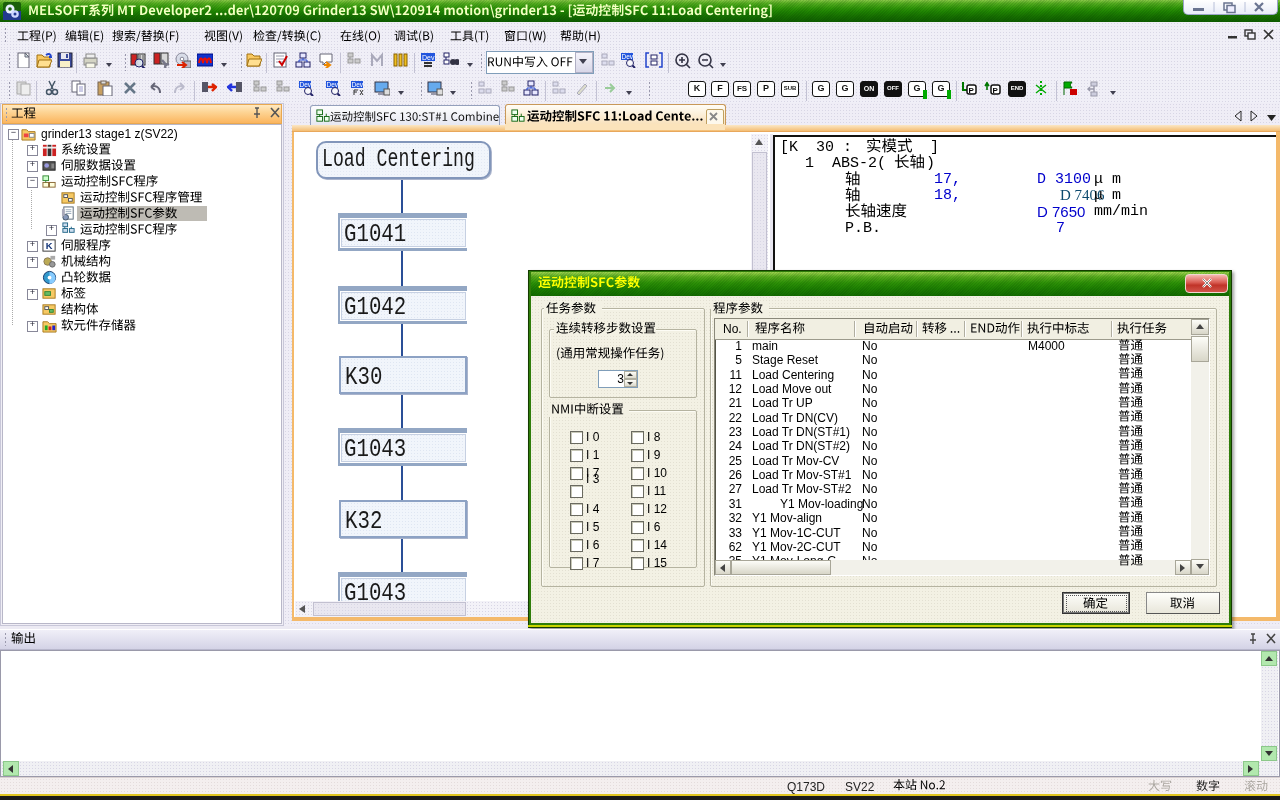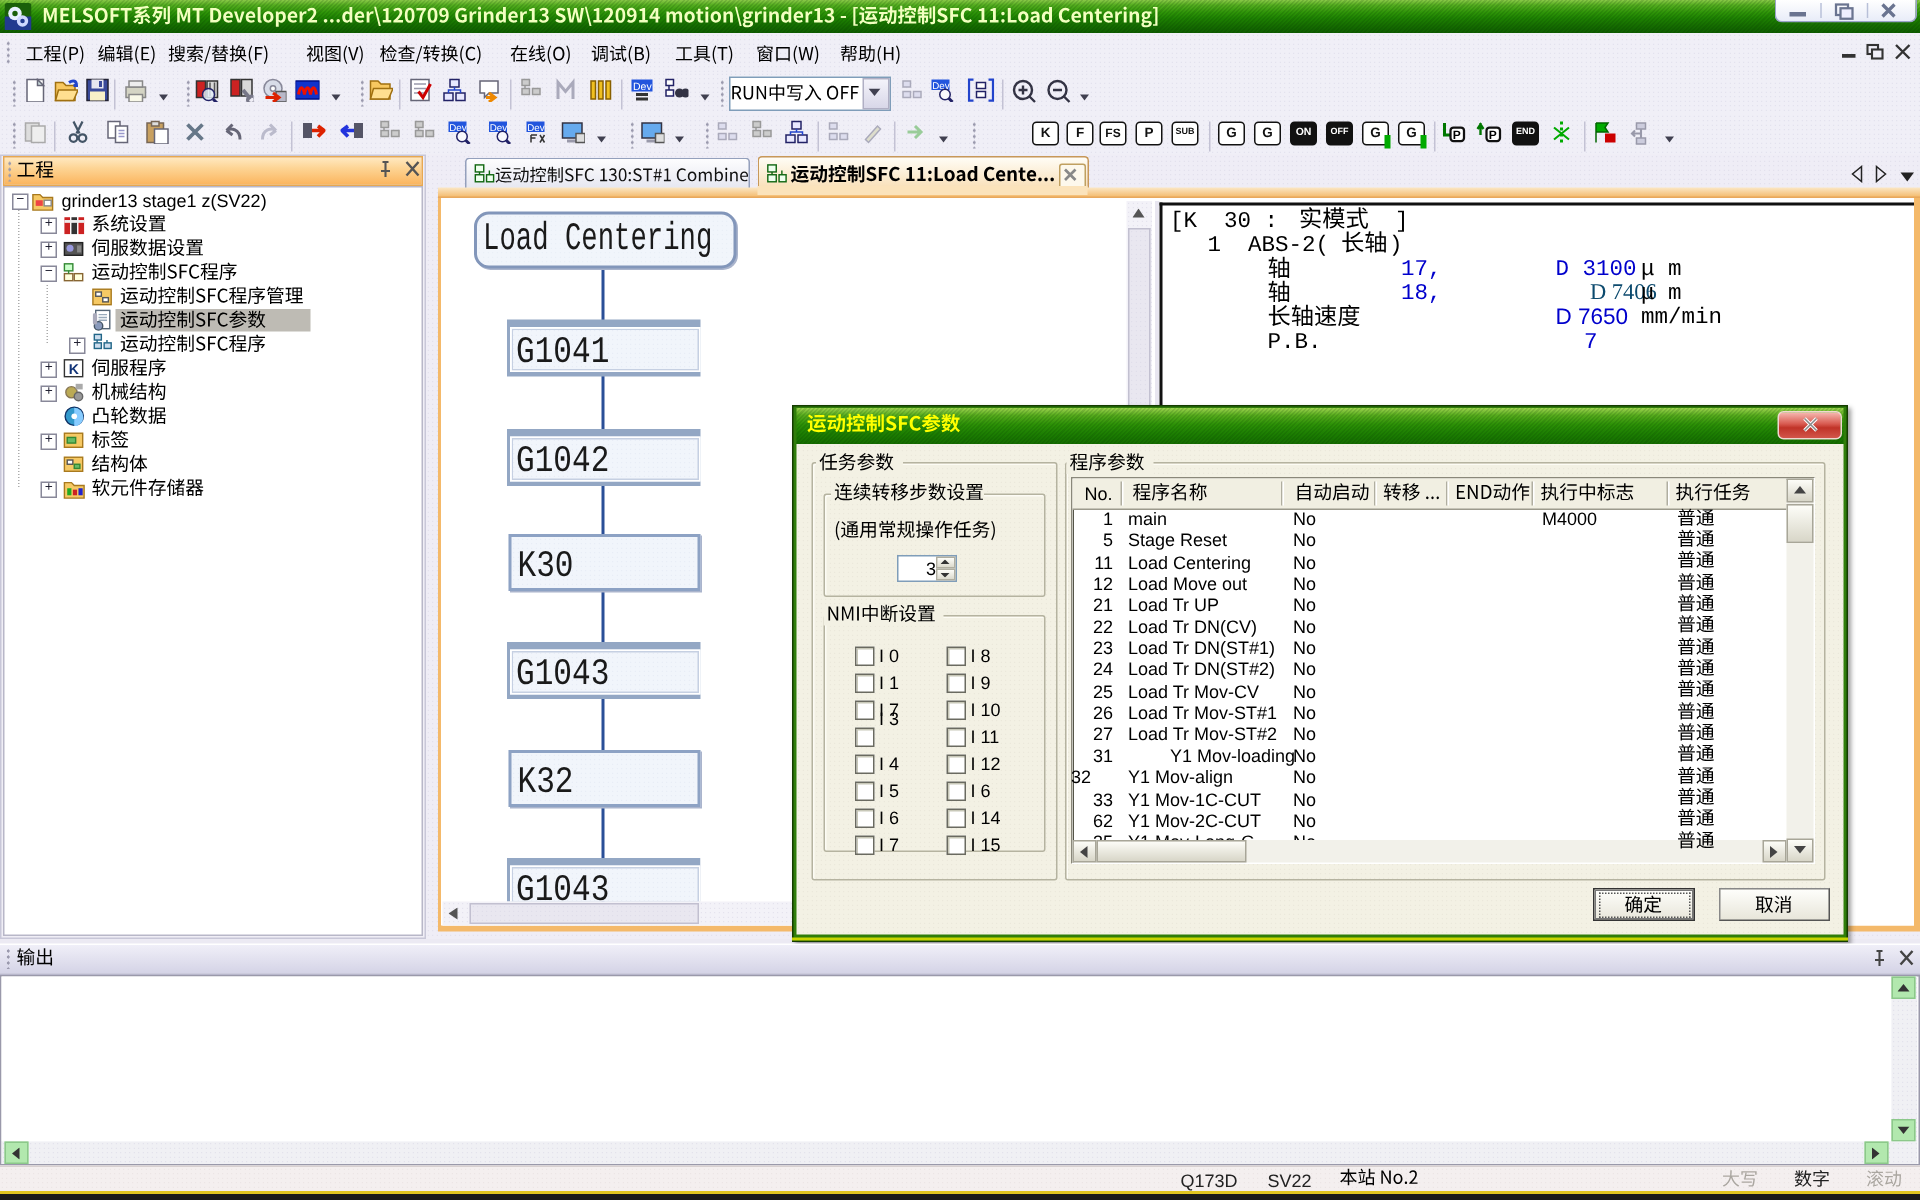--- a/index.html
+++ b/index.html
@@ -596,21 +596,21 @@
 <div class="a" style="left:862px;top:454px;font:12px 'Liberation Sans'">No</div>
 <div class="a" style="left:714px;top:468px;width:28px;height:14px;font:12px 'Liberation Sans';text-align:right">26</div>
 <div class="a" style="left:752px;top:468px;font:12px 'Liberation Sans';white-space:pre">Load Tr Mov-ST#1</div>
 <div class="a" style="left:862px;top:468px;font:12px 'Liberation Sans'">No</div>
 <div class="a" style="left:714px;top:482px;width:28px;height:14px;font:12px 'Liberation Sans';text-align:right">27</div>
 <div class="a" style="left:752px;top:482px;font:12px 'Liberation Sans';white-space:pre">Load Tr Mov-ST#2</div>
 <div class="a" style="left:862px;top:482px;font:12px 'Liberation Sans'">No</div>
 <div class="a" style="left:714px;top:497px;width:28px;height:14px;font:12px 'Liberation Sans';text-align:right">31</div>
 <div class="a" style="left:780px;top:497px;font:12px 'Liberation Sans';white-space:pre">Y1 Mov-loading</div>
 <div class="a" style="left:862px;top:497px;font:12px 'Liberation Sans'">No</div>
-<div class="a" style="left:714px;top:511px;width:28px;height:14px;font:12px 'Liberation Sans';text-align:left">32</div>
+<div class="a" style="left:714px;top:511px;width:28px;height:14px;font:12px 'Liberation Sans';text-align:right">32</div>
 <div class="a" style="left:752px;top:511px;font:12px 'Liberation Sans';white-space:pre">Y1 Mov-align</div>
 <div class="a" style="left:862px;top:511px;font:12px 'Liberation Sans'">No</div>
 <div class="a" style="left:714px;top:526px;width:28px;height:14px;font:12px 'Liberation Sans';text-align:right">33</div>
 <div class="a" style="left:752px;top:526px;font:12px 'Liberation Sans';white-space:pre">Y1 Mov-1C-CUT</div>
 <div class="a" style="left:862px;top:526px;font:12px 'Liberation Sans'">No</div>
 <div class="a" style="left:714px;top:540px;width:28px;height:14px;font:12px 'Liberation Sans';text-align:right">62</div>
 <div class="a" style="left:752px;top:540px;font:12px 'Liberation Sans';white-space:pre">Y1 Mov-2C-CUT</div>
 <div class="a" style="left:862px;top:540px;font:12px 'Liberation Sans'">No</div>
 <div class="a" style="left:714px;top:554px;width:28px;height:14px;font:12px 'Liberation Sans';text-align:right">35</div>
 <div class="a" style="left:752px;top:554px;font:12px 'Liberation Sans';white-space:pre">Y1 Mov-Long-G</div>

